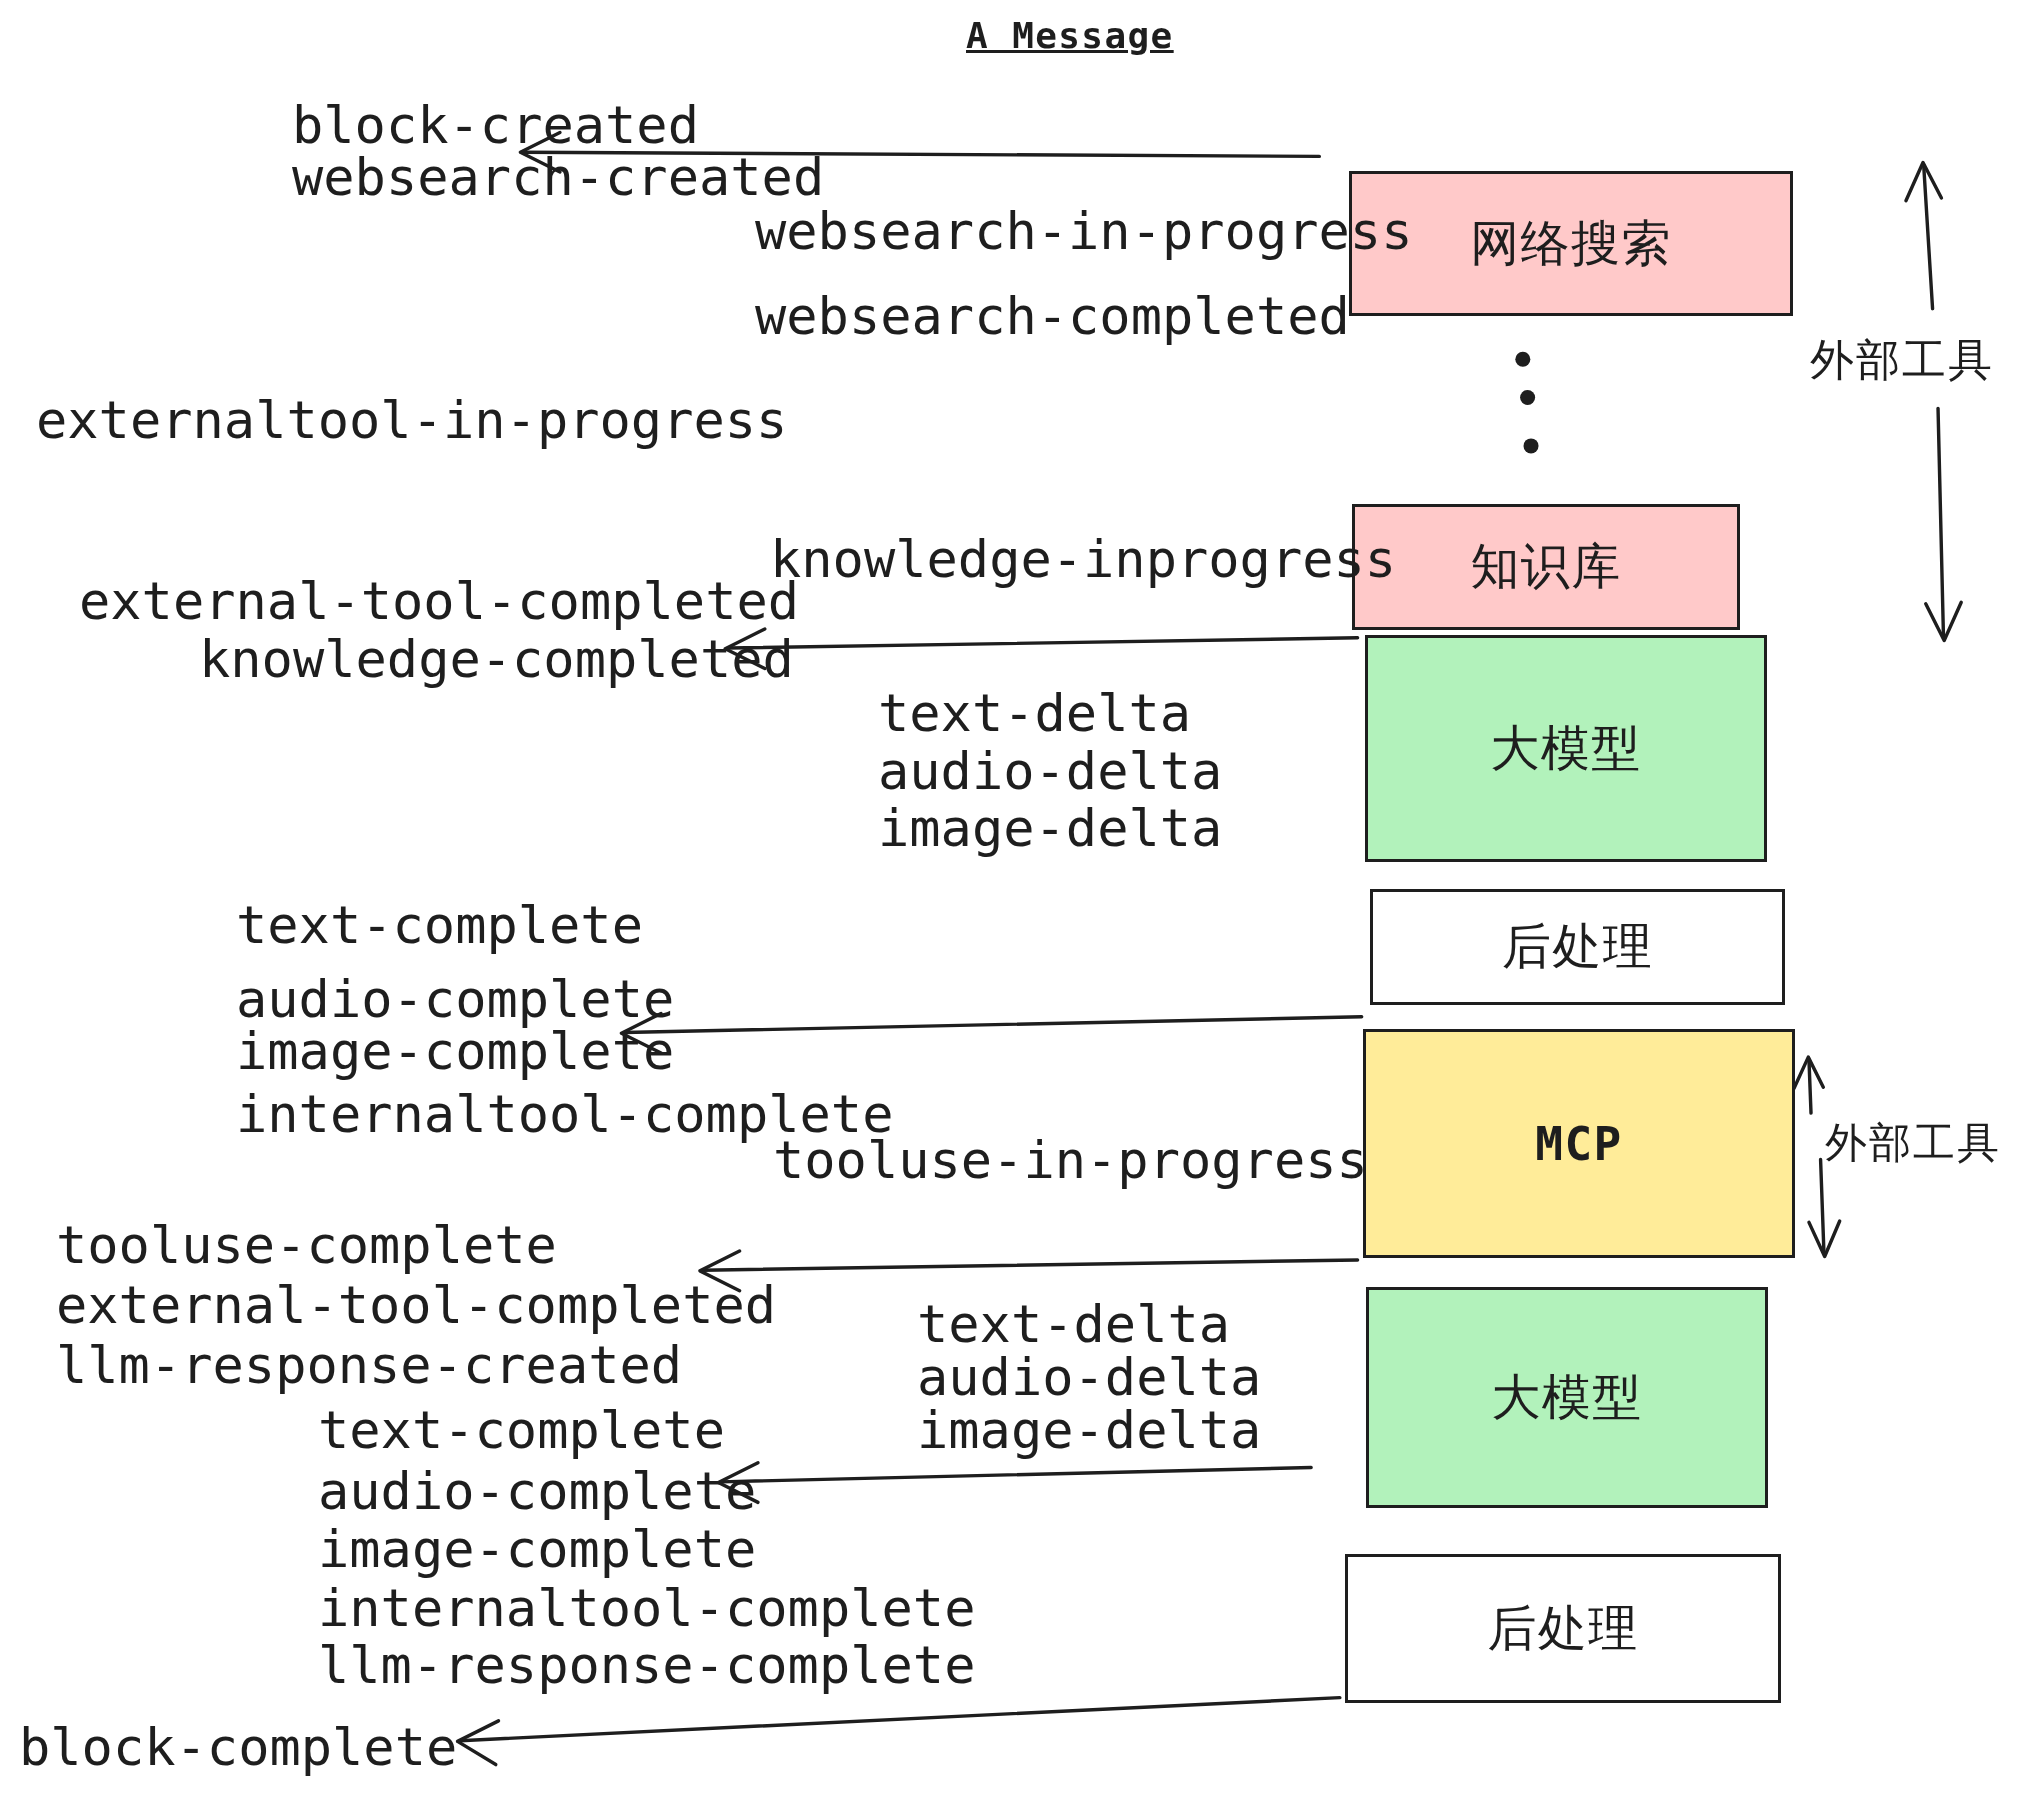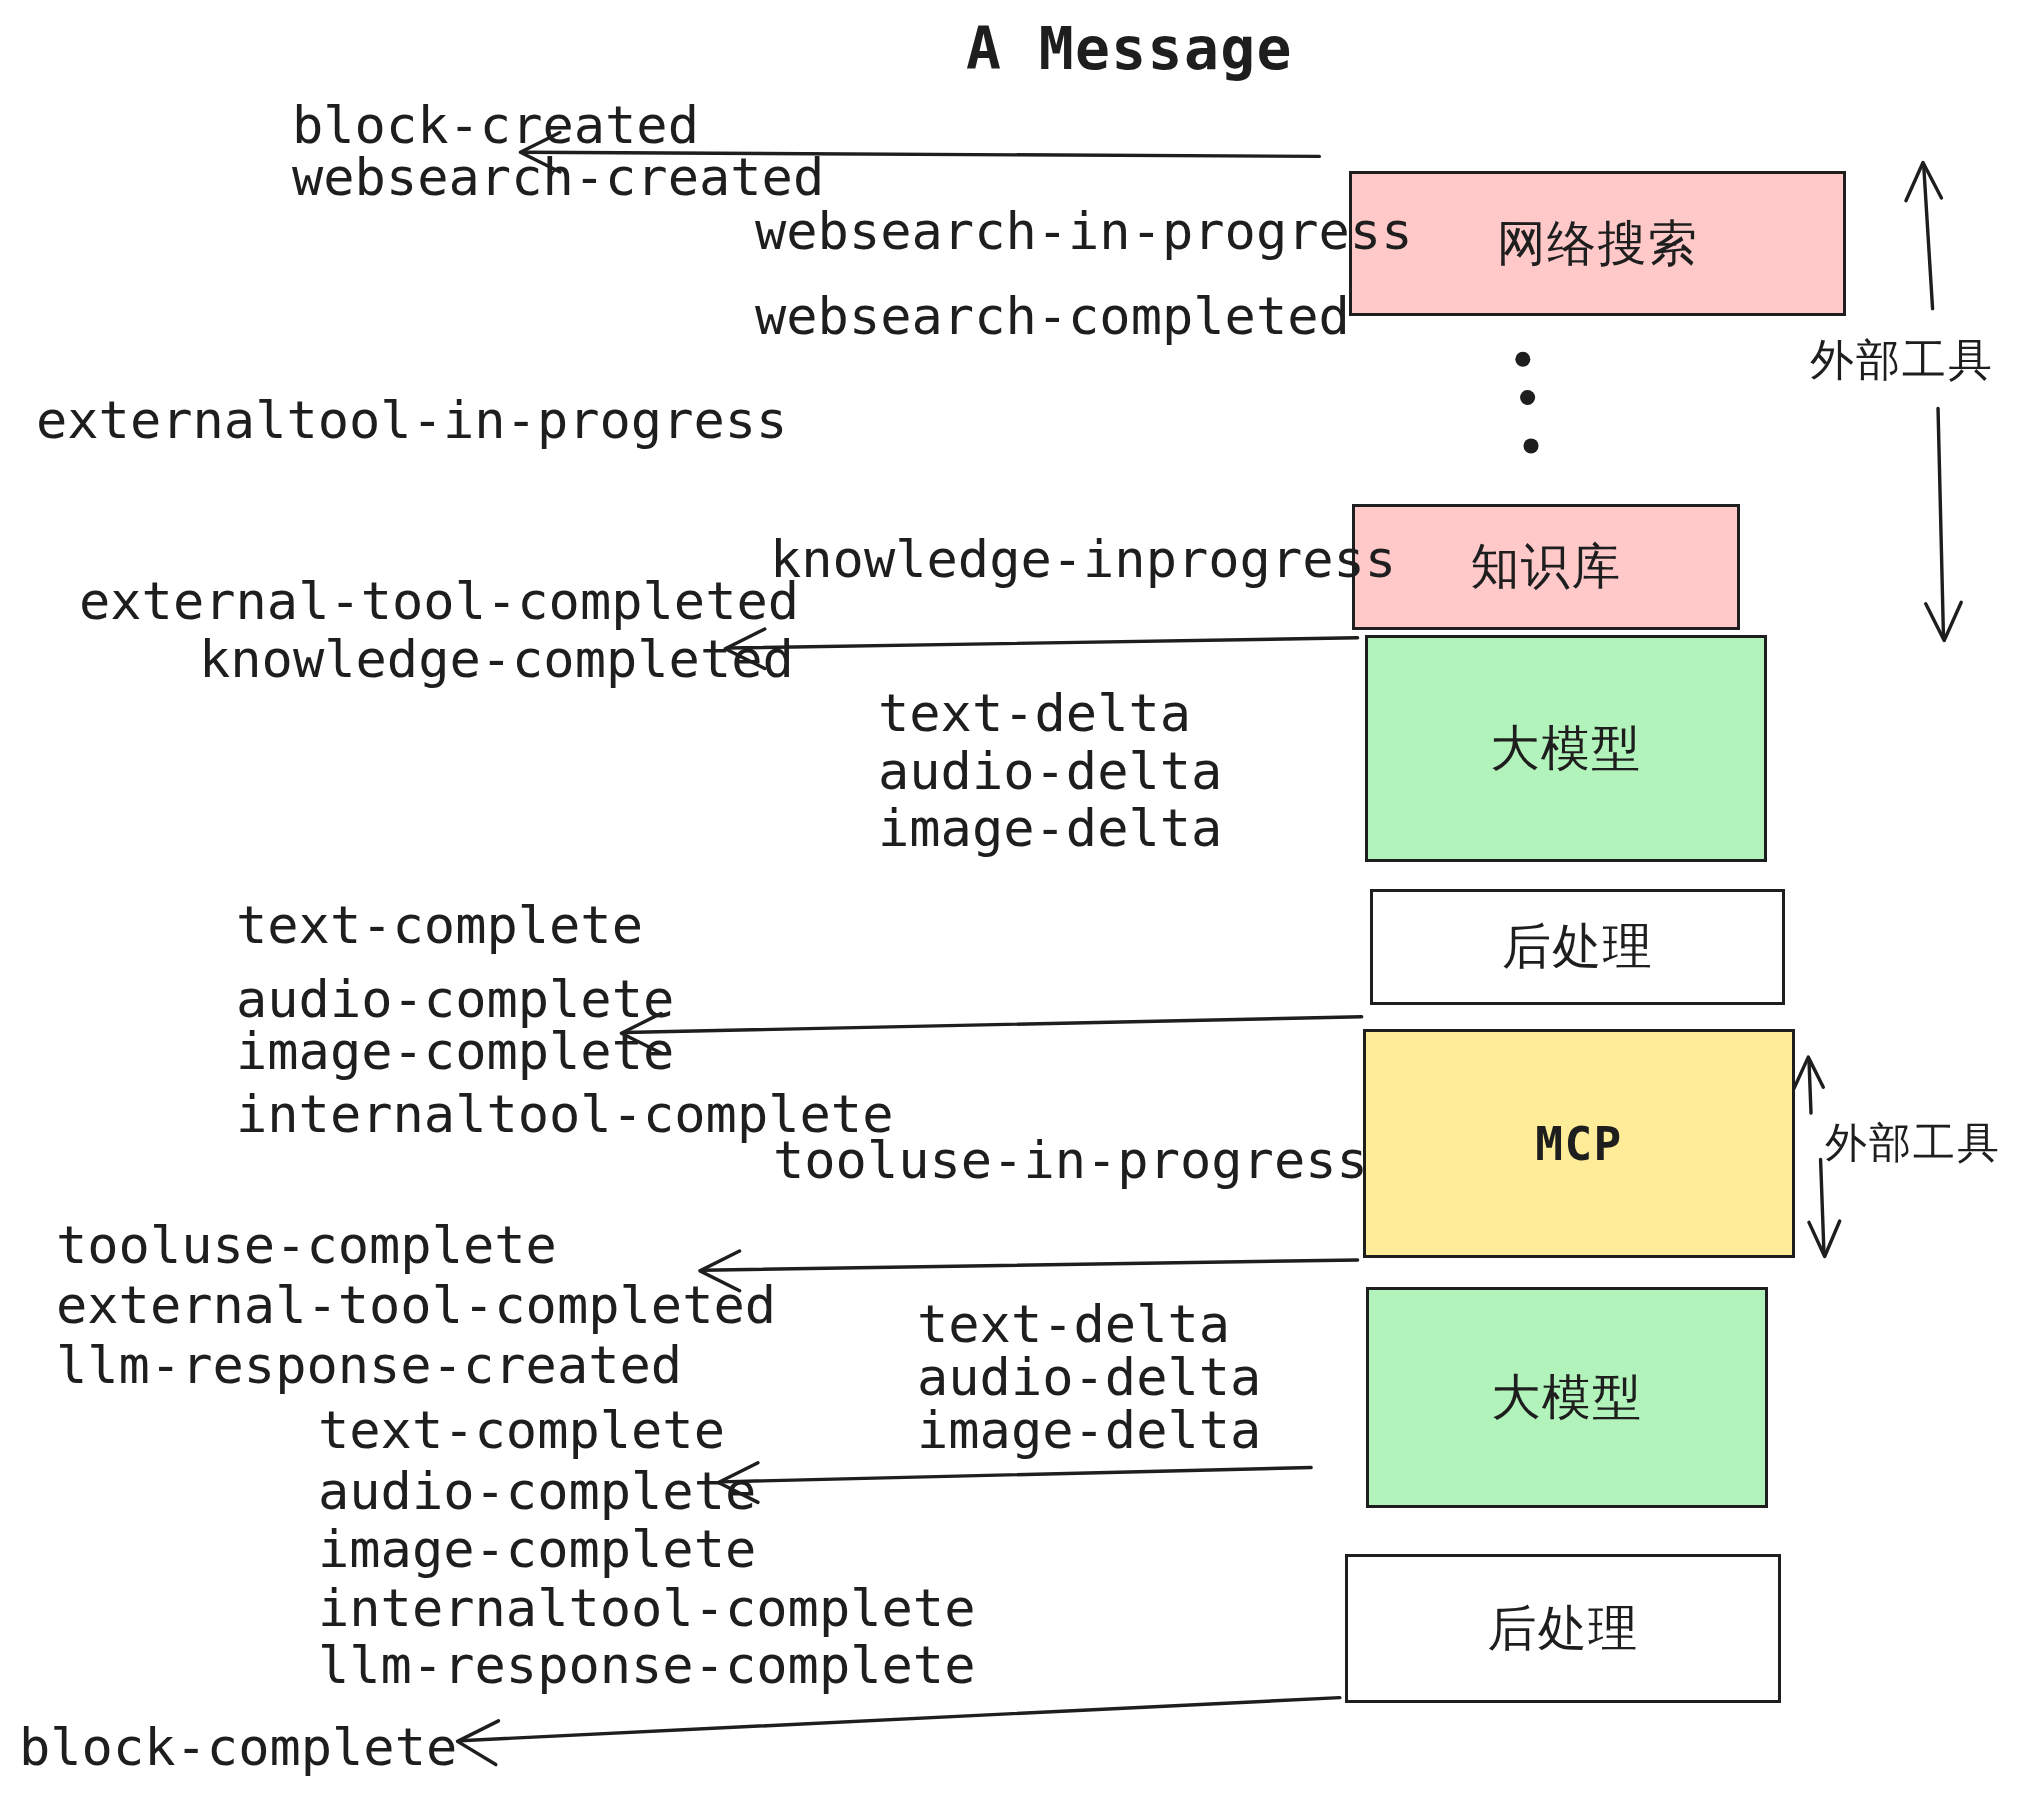--- a/index.html
+++ b/index.html
@@ -2,22 +2,22 @@
 <html style="--ink: #1e1e1e; --pink: #ffc9c9; --green: #b2f2bb; --yellow: #ffec99; --white: #ffffff;font-size:11px"><head>
 <meta charset="utf-8">
 <style>
   html,body{margin:0;padding:0;background:#ffffff;}
   .stage{
     position:relative;width:2035px;height:1796px;background:#ffffff;
     font-family:"DejaVu Sans Mono","Liberation Mono",monospace;
     color:var(--ink,#1e1e1e);overflow:hidden;
   }
   .title{
-    position:absolute;left:966px;top:15px;font-size:58px;font-weight:bold;
-    white-space:nowrap;letter-spacing:1.4px;
+    position:absolute;left:966px;top:15px;font-size:36px;font-weight:bold;
+    white-space:nowrap;letter-spacing:1.4px;text-decoration:underline;
   }
   .ev{
     position:absolute;font-size:52px;line-height:1.15;white-space:nowrap;
     font-weight:500;
   }
   .box{
     position:absolute;box-sizing:border-box;border:3.4px solid var(--ink,#1e1e1e);
     display:flex;align-items:center;justify-content:center;
   }
   .box .lbl{
@@ -98,21 +98,21 @@
       <polyline points="2627,1594 2648,1548 2670,1592"></polyline>
     </g>
     <g>
       <line x1="2666" y1="1698" x2="2671" y2="1836"></line>
       <polyline points="2649,1790 2672,1840 2694,1788"></polyline>
     </g>
   </svg>
 
   <div class="title">A Message</div>
 
-  <div class="box bg-pink" style="left:1349px;top:171px;width:497px;height:145px;justify-content:center;">
+  <div class="box bg-pink" style="left:1349px;top:171px;width:444px;height:145px;justify-content:center;">
     <span class="lbl">网络搜索</span>
   </div>
   <div class="box bg-pink" style="left:1352px;top:504px;width:388px;height:126px;">
     <span class="lbl">知识库</span>
   </div>
   <div class="box bg-green" style="left:1365px;top:635px;width:402px;height:227px;">
     <span class="lbl">大模型</span>
   </div>
   <div class="box bg-white" style="left:1370px;top:889px;width:415px;height:116px;">
     <span class="lbl">后处理</span>

